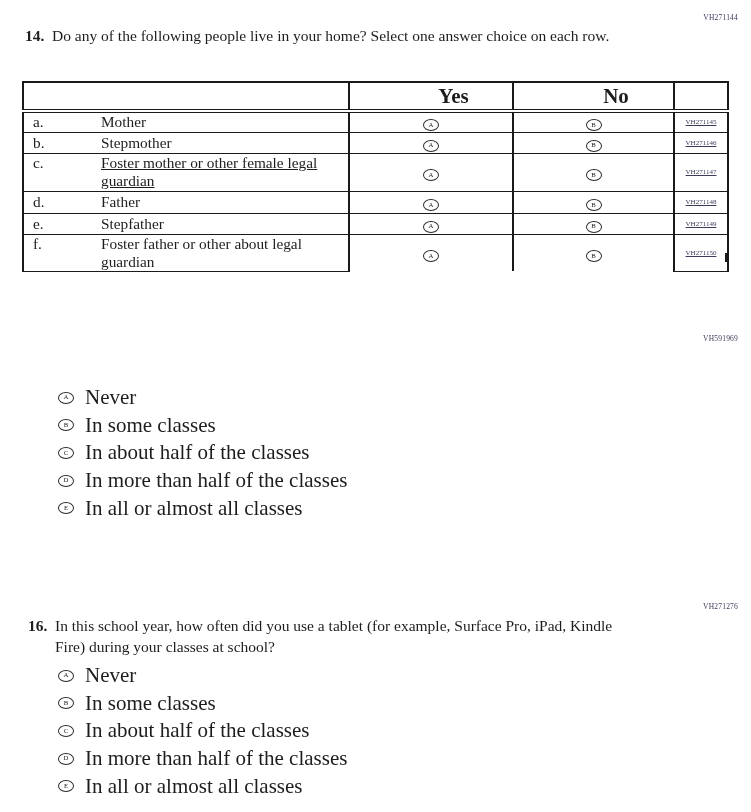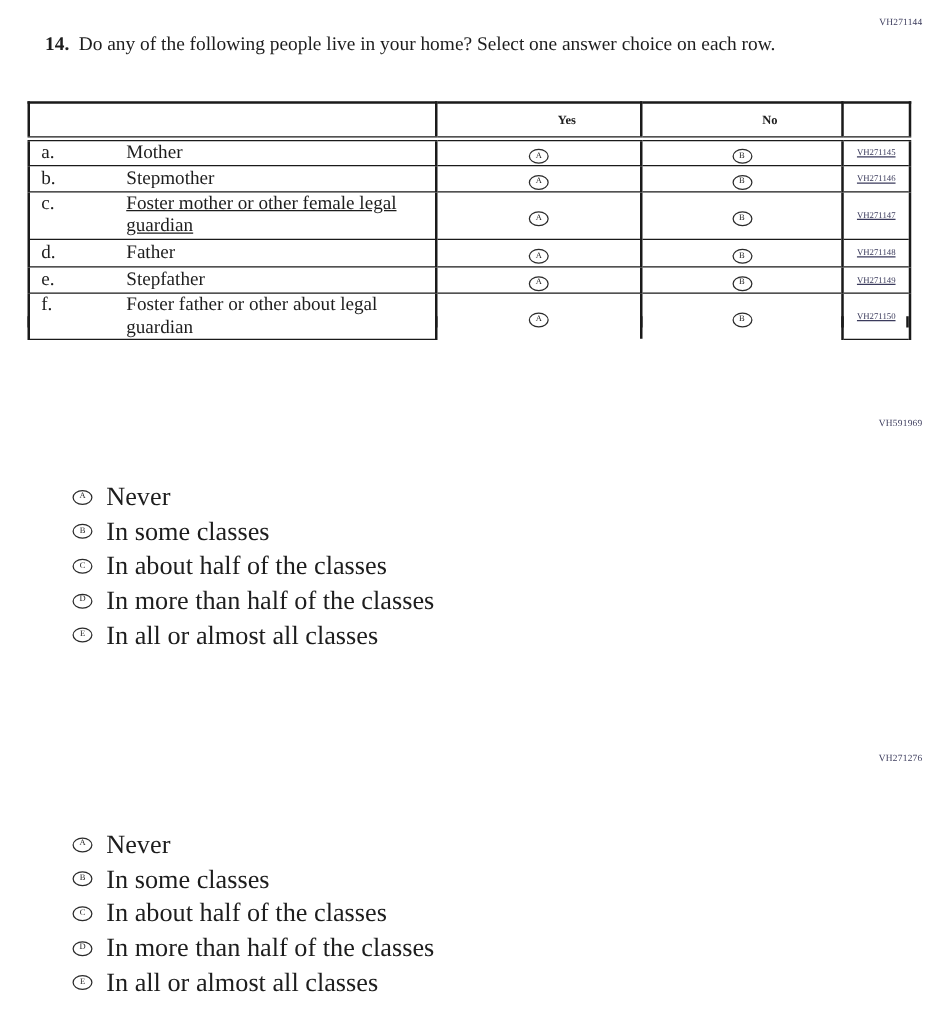--- a/index.html
+++ b/index.html
@@ -44,21 +44,21 @@
   .qtable th,.qtable td{
     border:1px solid #1a1a1a;
     border-left-width:2px;
     border-right-width:2px;
     padding:0;
     vertical-align:middle;
   }
   .hrow th{
     border-top:2px solid #1a1a1a;
     border-bottom:4px double #1a1a1a;
-    font-size:10px;
+    font-size:21px;
     font-weight:bold;
     text-align:center;
     padding-left:45px;
   }
   .hrow{height:29px;}
   .cell-label{padding:1px 4px 1px 0;}
   .lab-wrap{display:flex;align-items:flex-start;padding-left:9px;}
   .rl{width:23px;flex:none;}
   .rt{flex:1;margin-left:45px;}
   .cell-bubble{text-align:center;}
@@ -102,21 +102,21 @@
   .opt .bubble{margin-right:11px;}
   .opt-label{font-size:21px;}
 </style>
 </head>
 <body>
 
 <div id="page">
 
   <div class="vhcode" style="top:13px;right:13px;">VH271144</div>
 
-  <div class="question" style="top:26px;left:36px;width:619px;justify-content:flex-end;">
+  <div class="question" style="top:26px;left:25px;width:619px;justify-content:flex-end;">
     <span class="qnum">14.</span>
     <span class="qtext" style="max-width:592px;"><span>Do any of the following people live in your home? Select </span><b>one</b><span> answer choice on each row.</span></span>
   </div>
 
   <table class="qtable">
     <colgroup>
       <col style="width:326px">
         <col style="width:164px">
         <col style="width:161px">
         <col style="width:54px">
@@ -227,20 +227,24 @@
         <span class="opt-label">In more than half of the classes</span>
       </div>
     <div class="opt">
         <span class="bubble">E</span>
         <span class="opt-label">In all or almost all classes</span>
       </div>
   </div>
 
   <div class="vhcode" style="top:602px;right:13px;">VH271276</div>
 
+  <div class="question" style="top:616px;left:28px;width:600px;">
+    <span class="qnum">16.</span>
+    <span class="qtext" style="max-width:560px;"><span>In this school year, how often did you use a </span><b>tablet</b><span> (for example, Surface Pro, iPad, Kindle Fire) during your classes at school?</span></span>
+  </div>
 
   <div class="opts" style="top:662px;">
     <div class="opt">
         <span class="bubble">A</span>
         <span class="opt-label">Never</span>
       </div>
     <div class="opt">
         <span class="bubble">B</span>
         <span class="opt-label">In some classes</span>
       </div>

